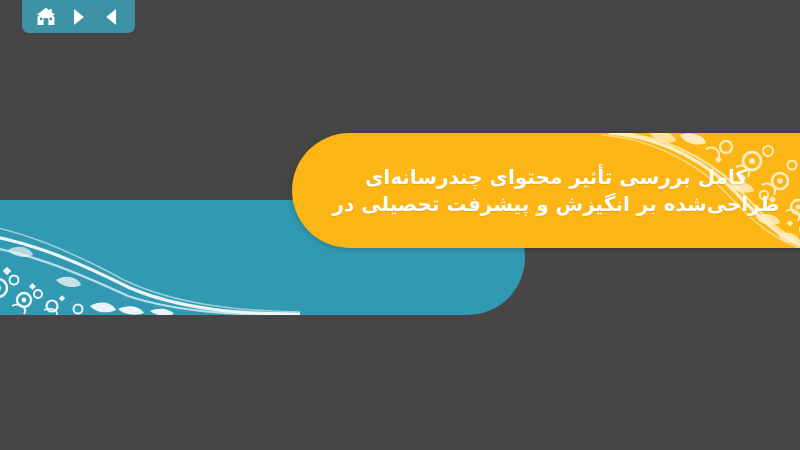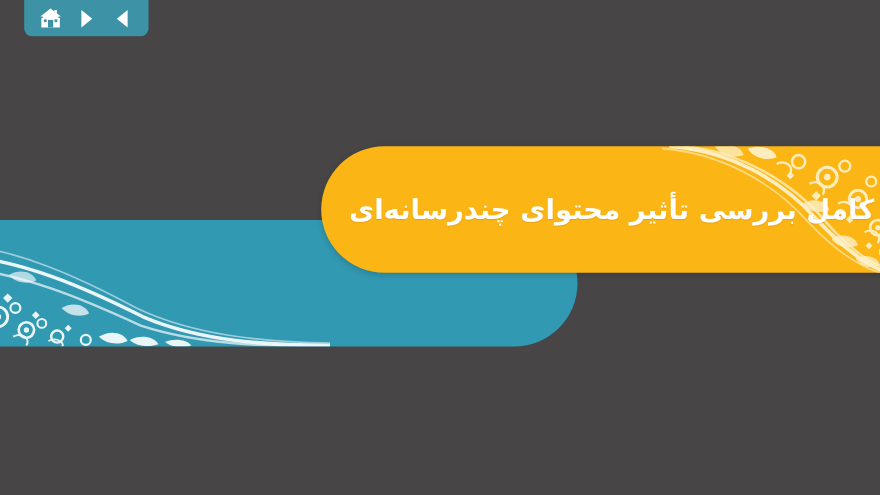--- a/index.html
+++ b/index.html
@@ -95,21 +95,21 @@
     flex-direction: column;
     align-items: center;
     justify-content: center;
     gap: 1px;
     padding: 0 26px 0 34px;
     box-sizing: border-box;
     z-index: 3;
   }
   .title-line {
     color: #ffffff;
-    font-size: 25px;
+    font-size: 20px;
     line-height: 26px;
     font-weight: 700;
     text-align: center;
     white-space: nowrap;
     direction: rtl;
     text-shadow: 0 1px 1px rgba(140,80,0,0.18);
   }
 </style>
 </head>
 <body>
@@ -222,17 +222,18 @@
         <path d="M176 102 C 186 97 196 101 198 108 C 188 112 180 109 176 102 Z" opacity="0.8"></path>
         <path d="M134 34 C 142 30 150 36 146 44" fill="none" stroke="#fdf0c8" stroke-width="2.1"></path>
         <path d="M160 52 C 168 48 176 54 172 62" fill="none" stroke="#fdf0c8" stroke-width="2"></path>
         <path d="M184 78 C 192 74 200 80 196 88" fill="none" stroke="#fdf0c8" stroke-width="1.9"></path>
         <path d="M104 16 C 112 12 120 18 116 26" fill="none" stroke="#fdf0c8" stroke-width="2"></path>
       </g>
     </svg>
 
     <div class="title">
       <div class="title-line">کامل بررسی تأثیر محتوای چندرسانه‌ای</div>
+      <div class="title-line">طراحی‌شده بر انگیزش و پیشرفت تحصیلی در</div>
     </div>
 
   </div>
 
 </div>
 
 </body></html>

